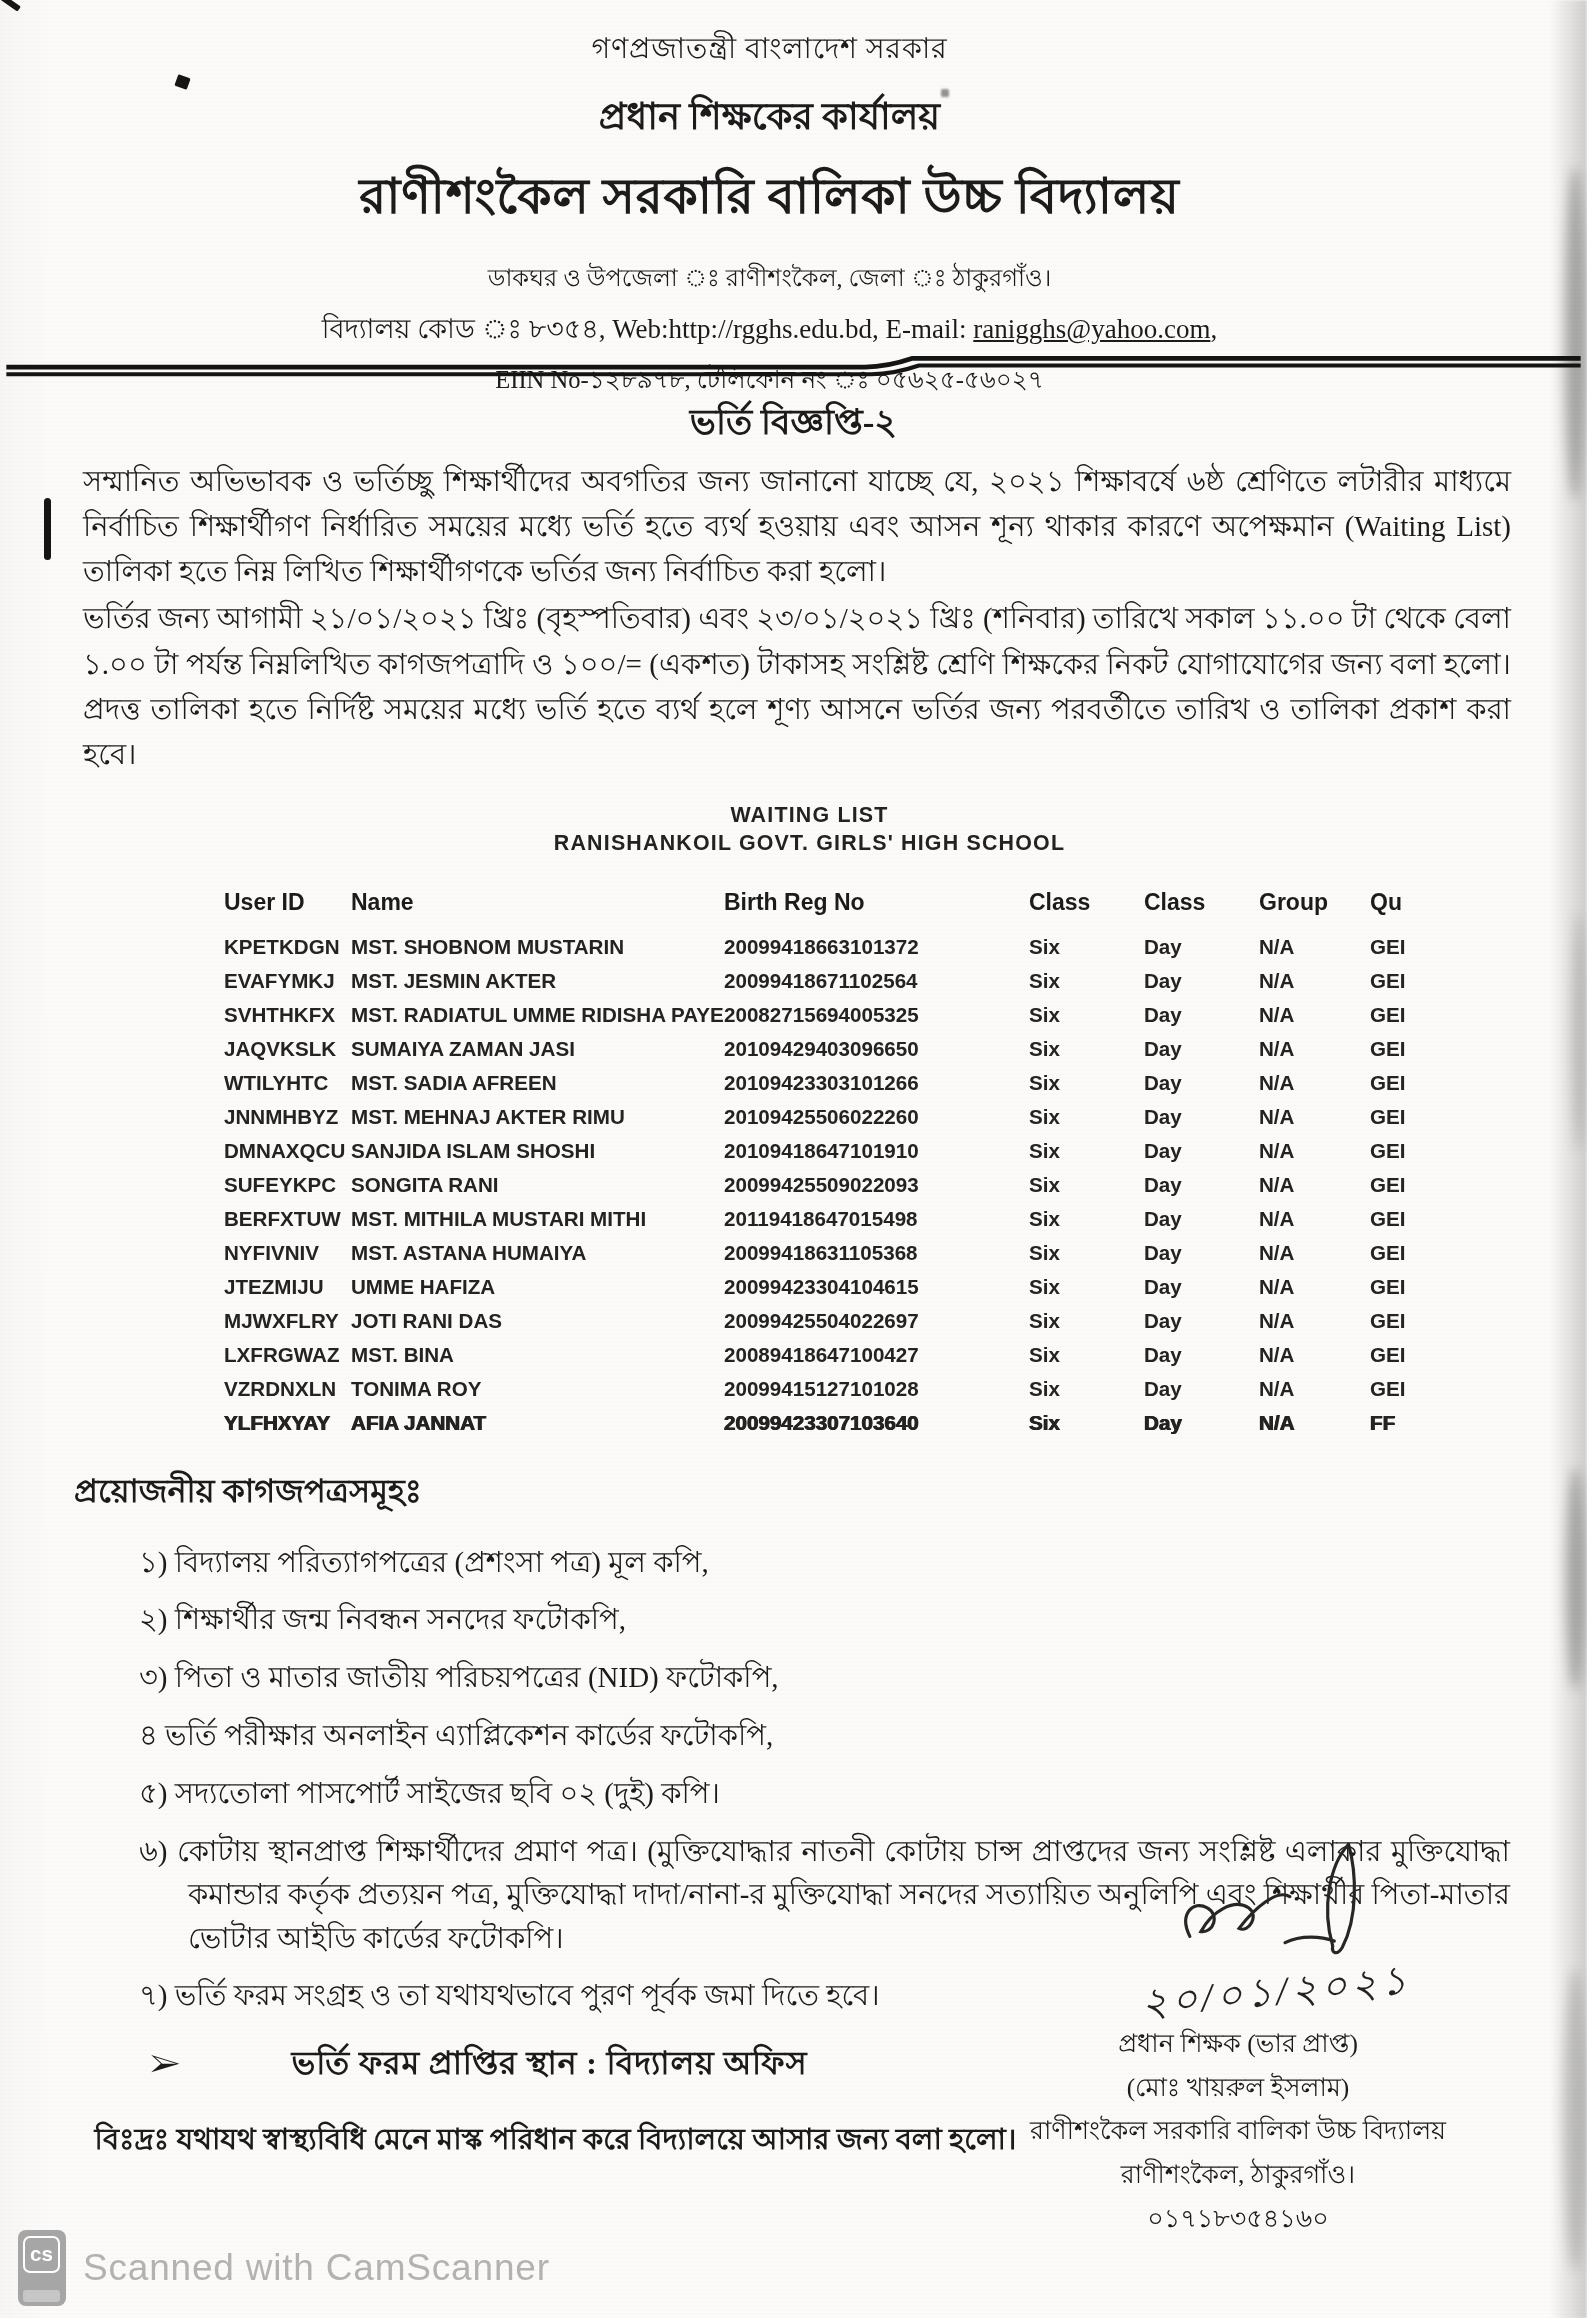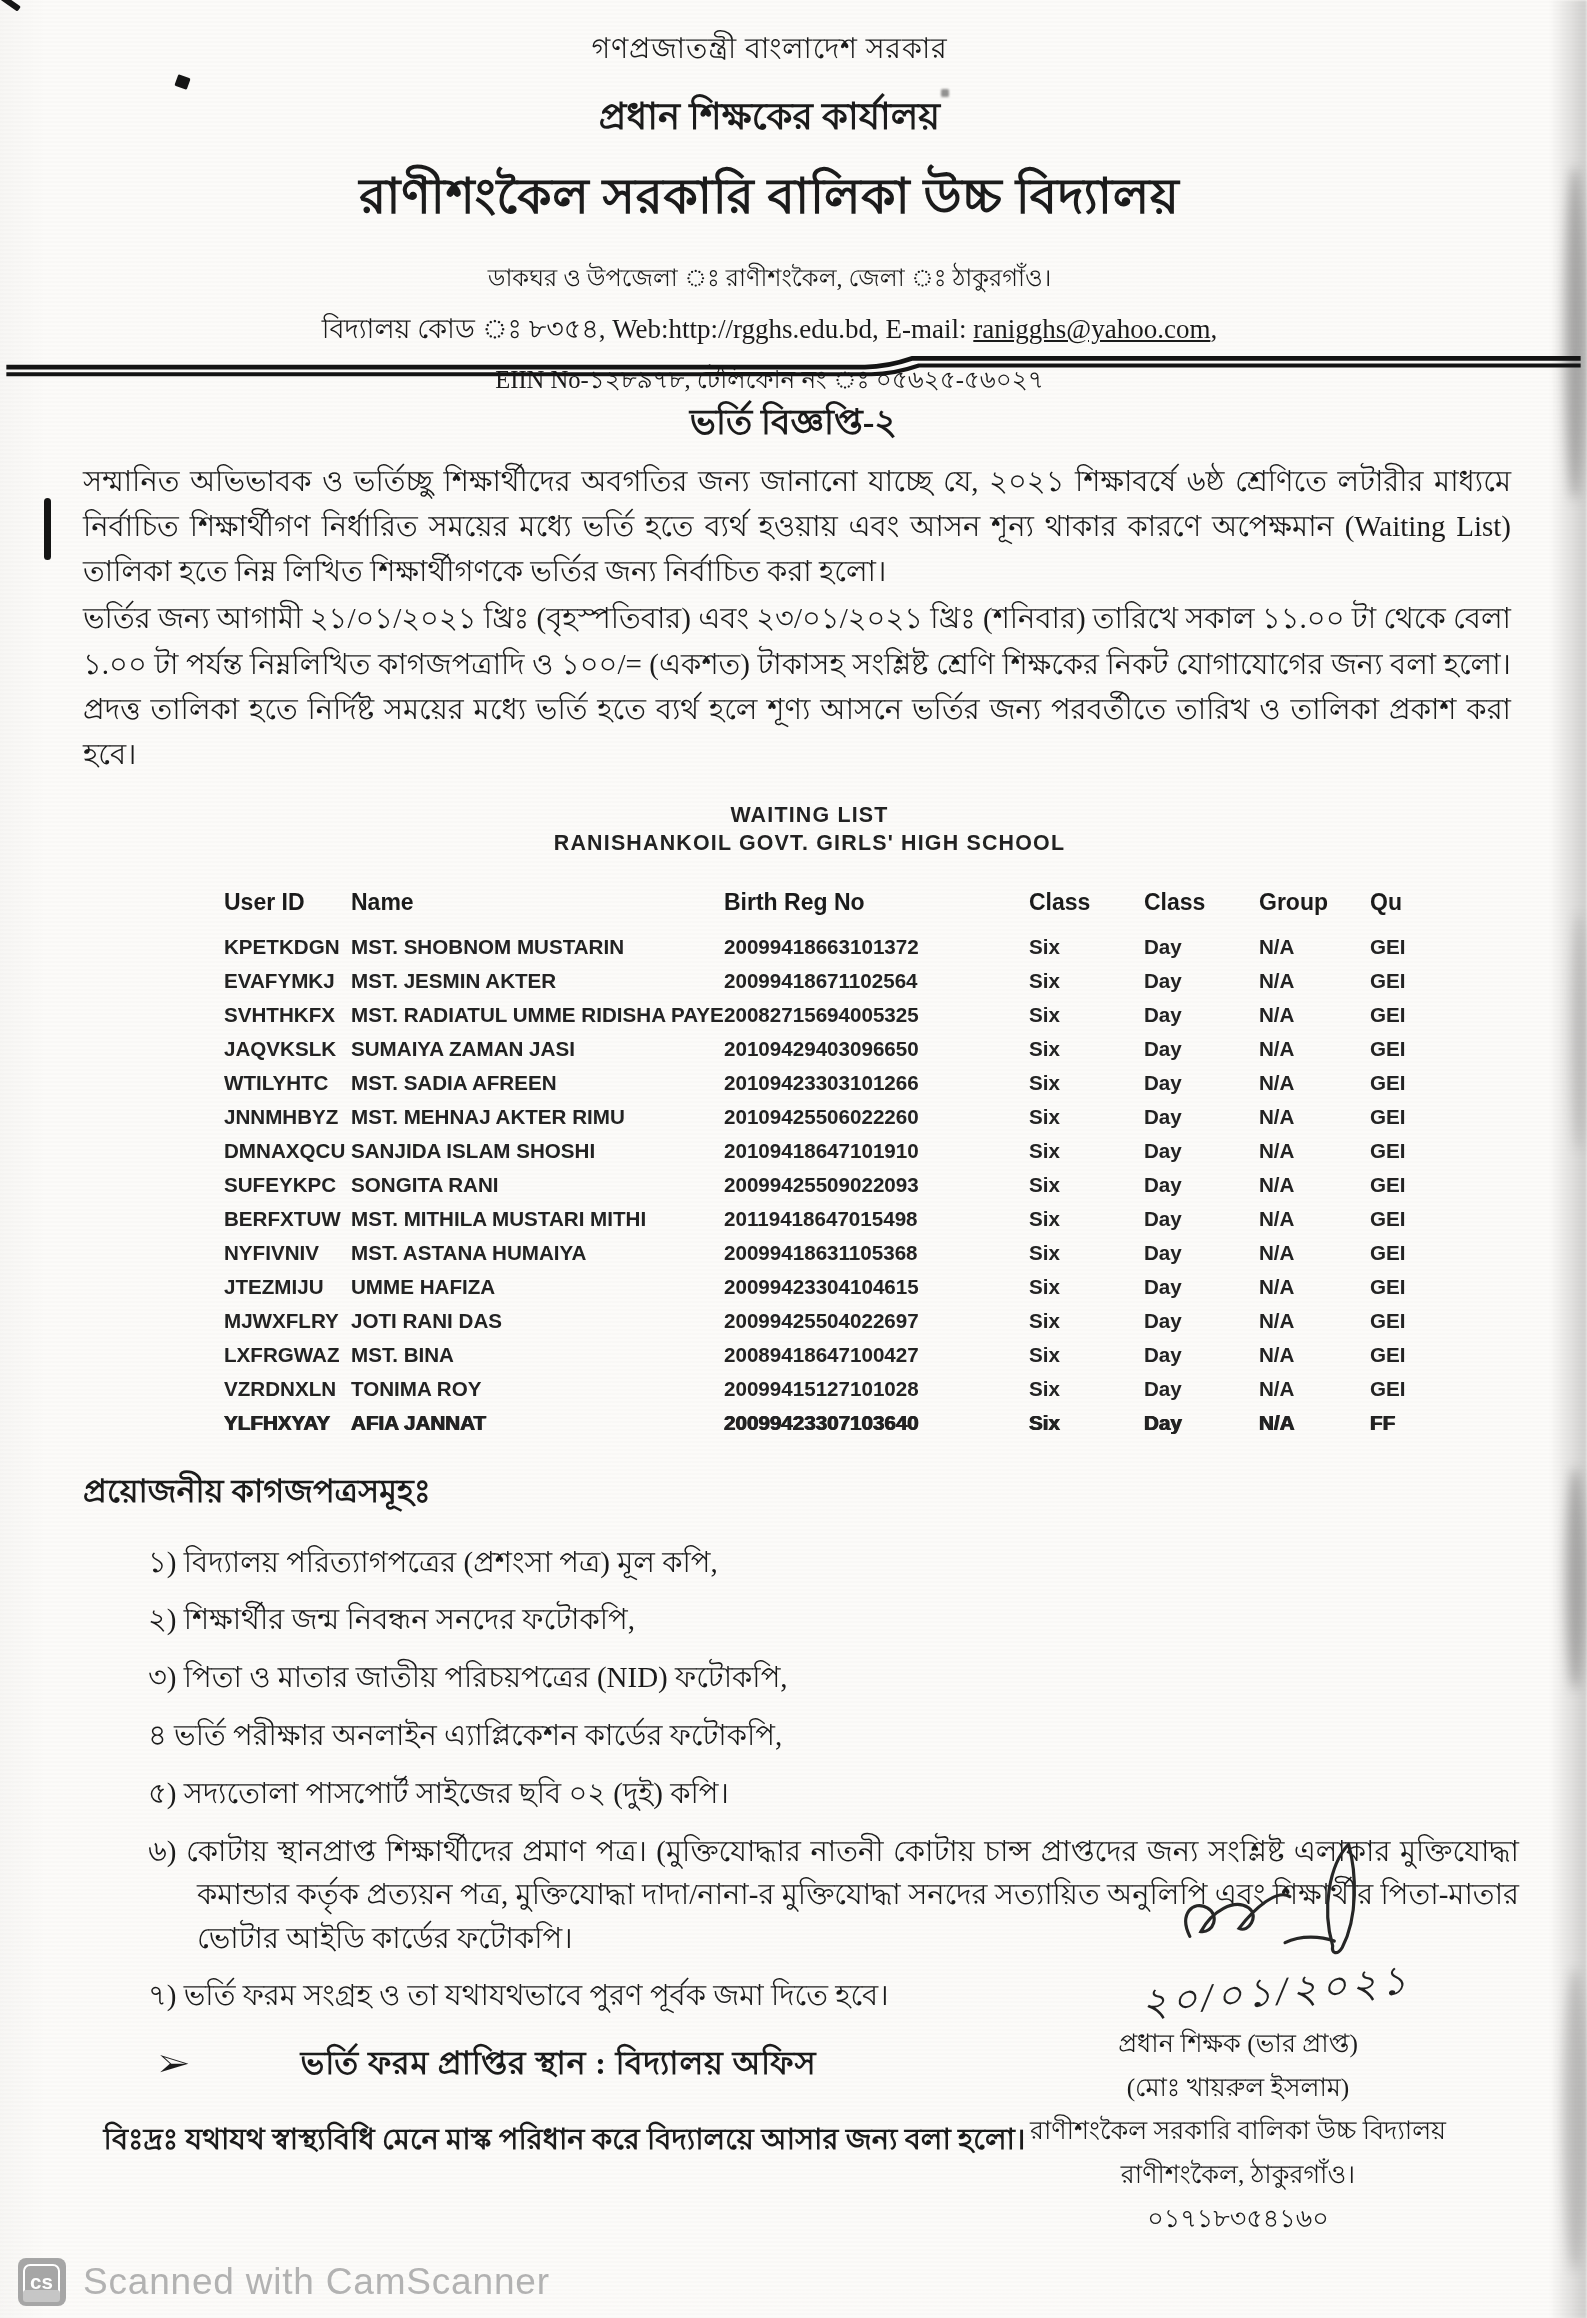--- a/index.html
+++ b/index.html
@@ -56,41 +56,41 @@
   .wl-sub { margin-top:3.2px; }
   .wl table { border-collapse:collapse; margin:33px 0 0 208px; table-layout:fixed; width:1244px; }
   .wl th { text-align:left; font-size:23px; font-weight:700; padding-bottom:14.3px; }
   .wl td { font-size:20.6px; font-weight:700; height:34px; vertical-align:middle;
     white-space:nowrap; overflow:hidden; color:#232323; }
   .wl tbody tr:last-child td { text-shadow:0.6px 0 currentColor, -0.4px 0 currentColor; }
   .c-user{width:127px} .c-name{width:373px} .c-birth{width:305px}
   .c-class{width:115px} .c-shift{width:115px} .c-group{width:111px} .c-qu{width:98px}
 
   
-  .docs { position:absolute; top:1466px; left:83px; width:1436px; }
+  .docs { position:absolute; top:1466px; left:74px; width:1436px; }
   .docs-heading { font-size:32px; font-weight:700; margin-bottom:20.6px; }
   .doc-items { list-style:none; margin-left:65px; }
   .doc-items li { font-size:29px; line-height:1.5; margin-bottom:14.3px;
     padding-left:49px; text-indent:-49px; text-align:justify; }
   .form-place { margin:20.6px 0 0 76px; font-size:32px; display:flex; align-items:center; }
   .form-place .arrow { font-size:33px; margin-right:111px; }
   .form-place .fp-text { font-weight:700; letter-spacing:0.8px; }
   .note-line { margin:24px 0 0 20.6px; font-size:29px; font-weight:700; }
 
   
   .sig-scribble { position:absolute; left:1166px; top:1841px; }
   .sig-date { position:absolute; left:1141px; top:1960px; font-size:40px;
     letter-spacing:4px; transform:rotate(-5deg); font-style:italic; color:#222; }
   .sig-block { position:absolute; top:2022px; right:95px; width:508px;
     text-align:center; font-size:25.4px; line-height:1.72; }
 
   
   .footer { position:absolute; left:17.5px; bottom:12.7px; display:flex; align-items:center;
     font-family:"Liberation Sans", sans-serif; }
-  .cs-icon { width:48px; height:48px; background:#a6a6a6; border-radius:8px;
+  .cs-icon { width:48px; height:76px; background:#a6a6a6; border-radius:8px;
     position:relative; flex:0 0 auto; }
   .cs-icon .cs-top { position:absolute; top:5.6px; left:5.6px; right:5.6px; height:37px;
     border:2.4px solid #fff; border-radius:7.1px; color:#fff; font-weight:700; font-size:20.6px;
     display:flex; align-items:center; justify-content:center; }
   .cs-icon .cs-foot { position:absolute; bottom:4px; left:5.6px; right:5.6px; height:12px;
     background:#c6c6c6; border-radius:3.2px; }
   .cs-text { margin-left:17.5px; font-size:37px; color:#b2b2b2; letter-spacing:0.8px; }
 </style>
 </head>
 <body>

